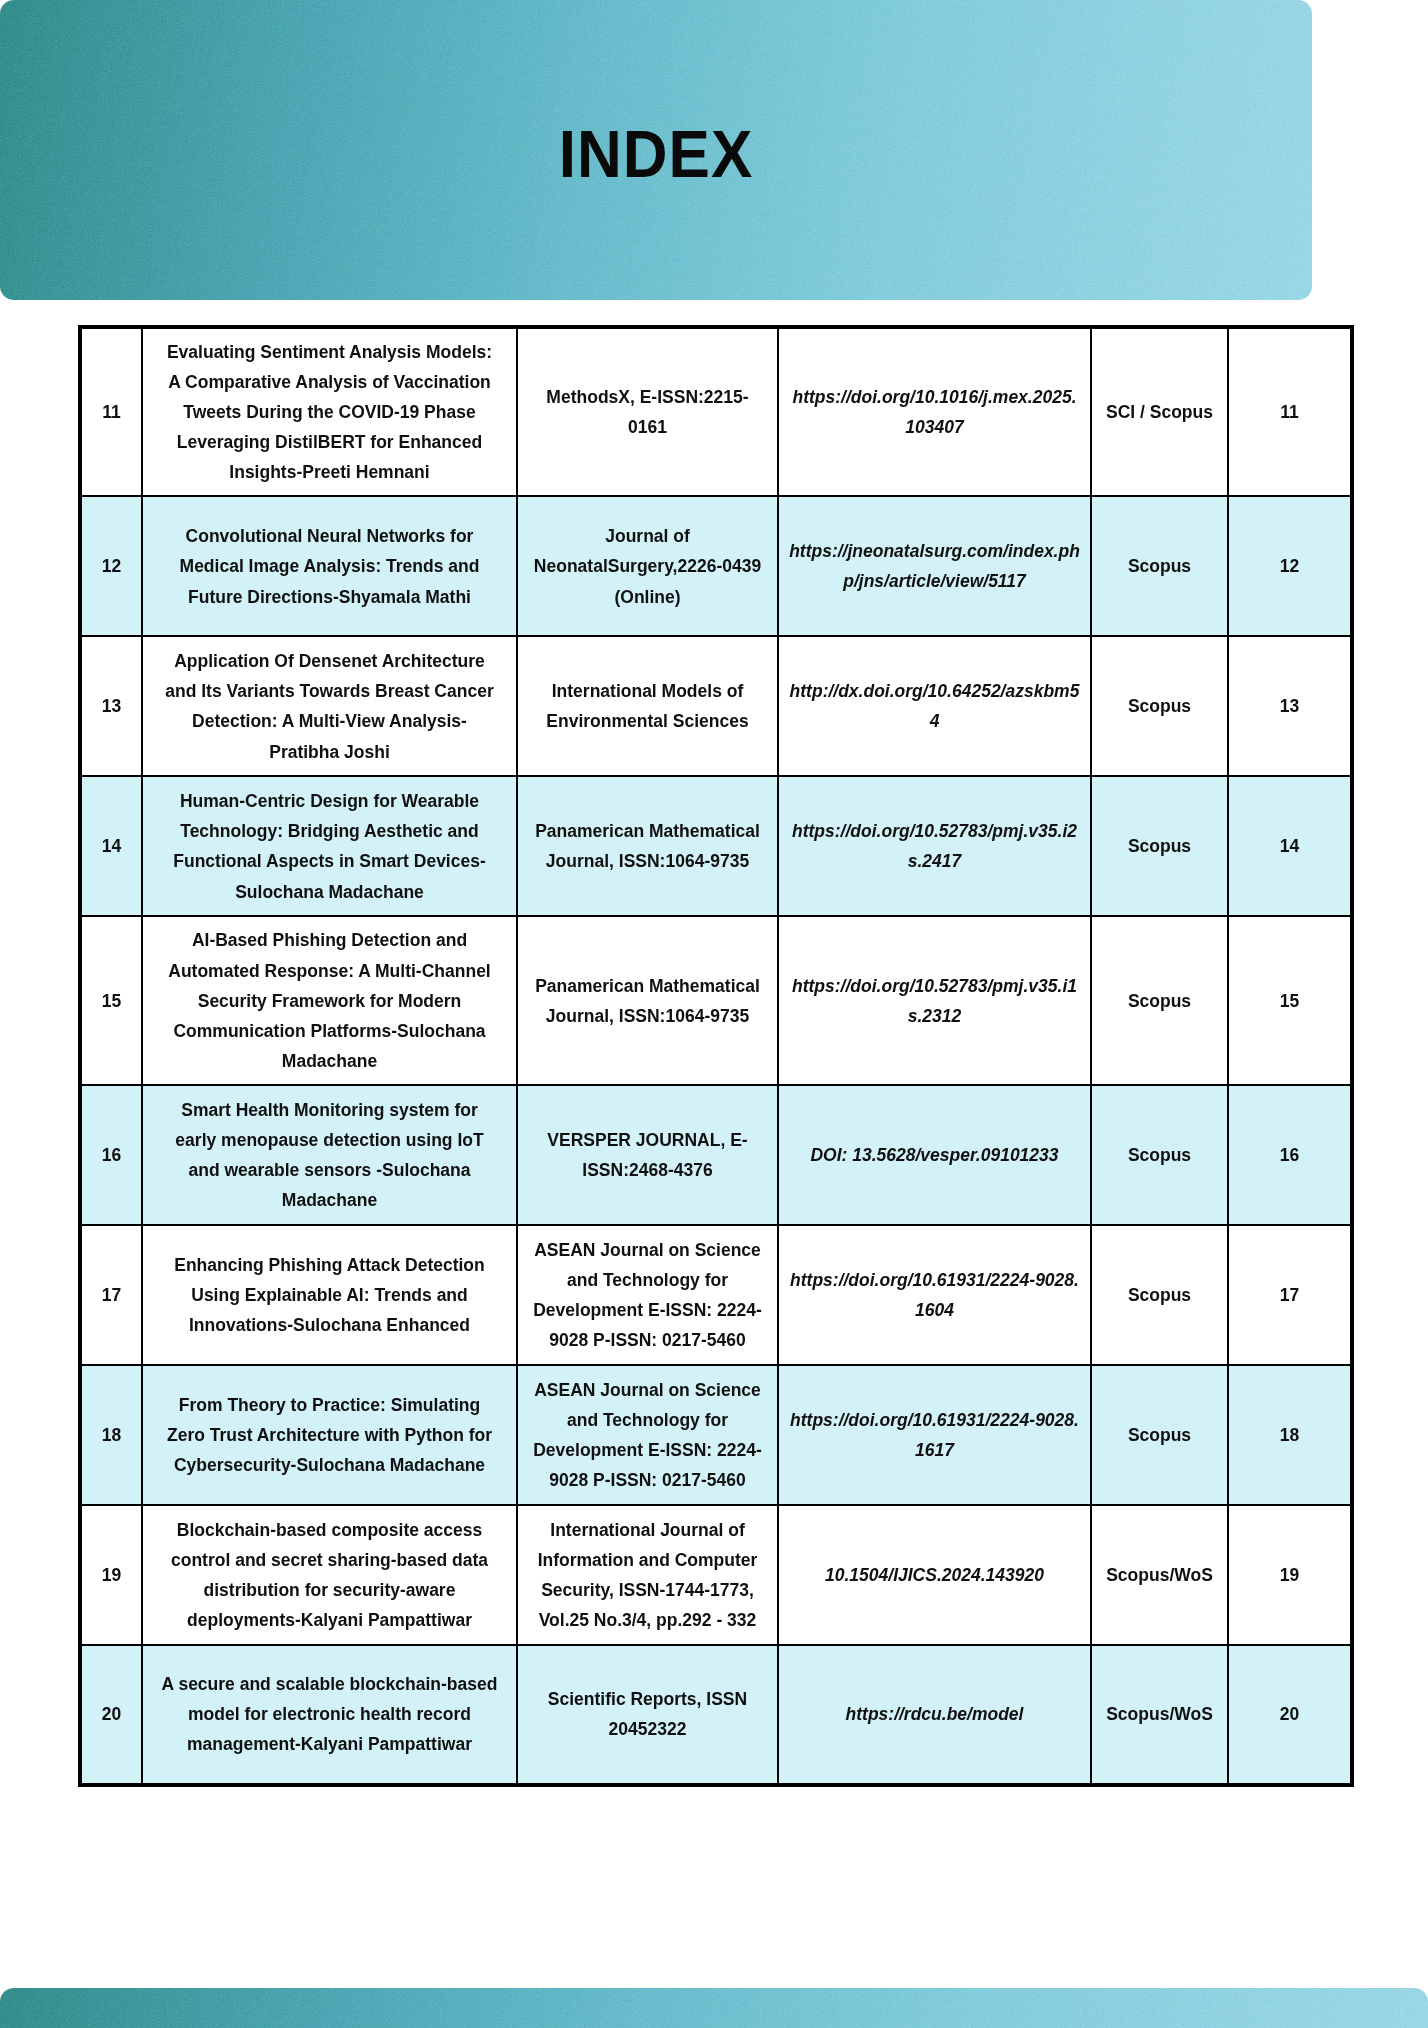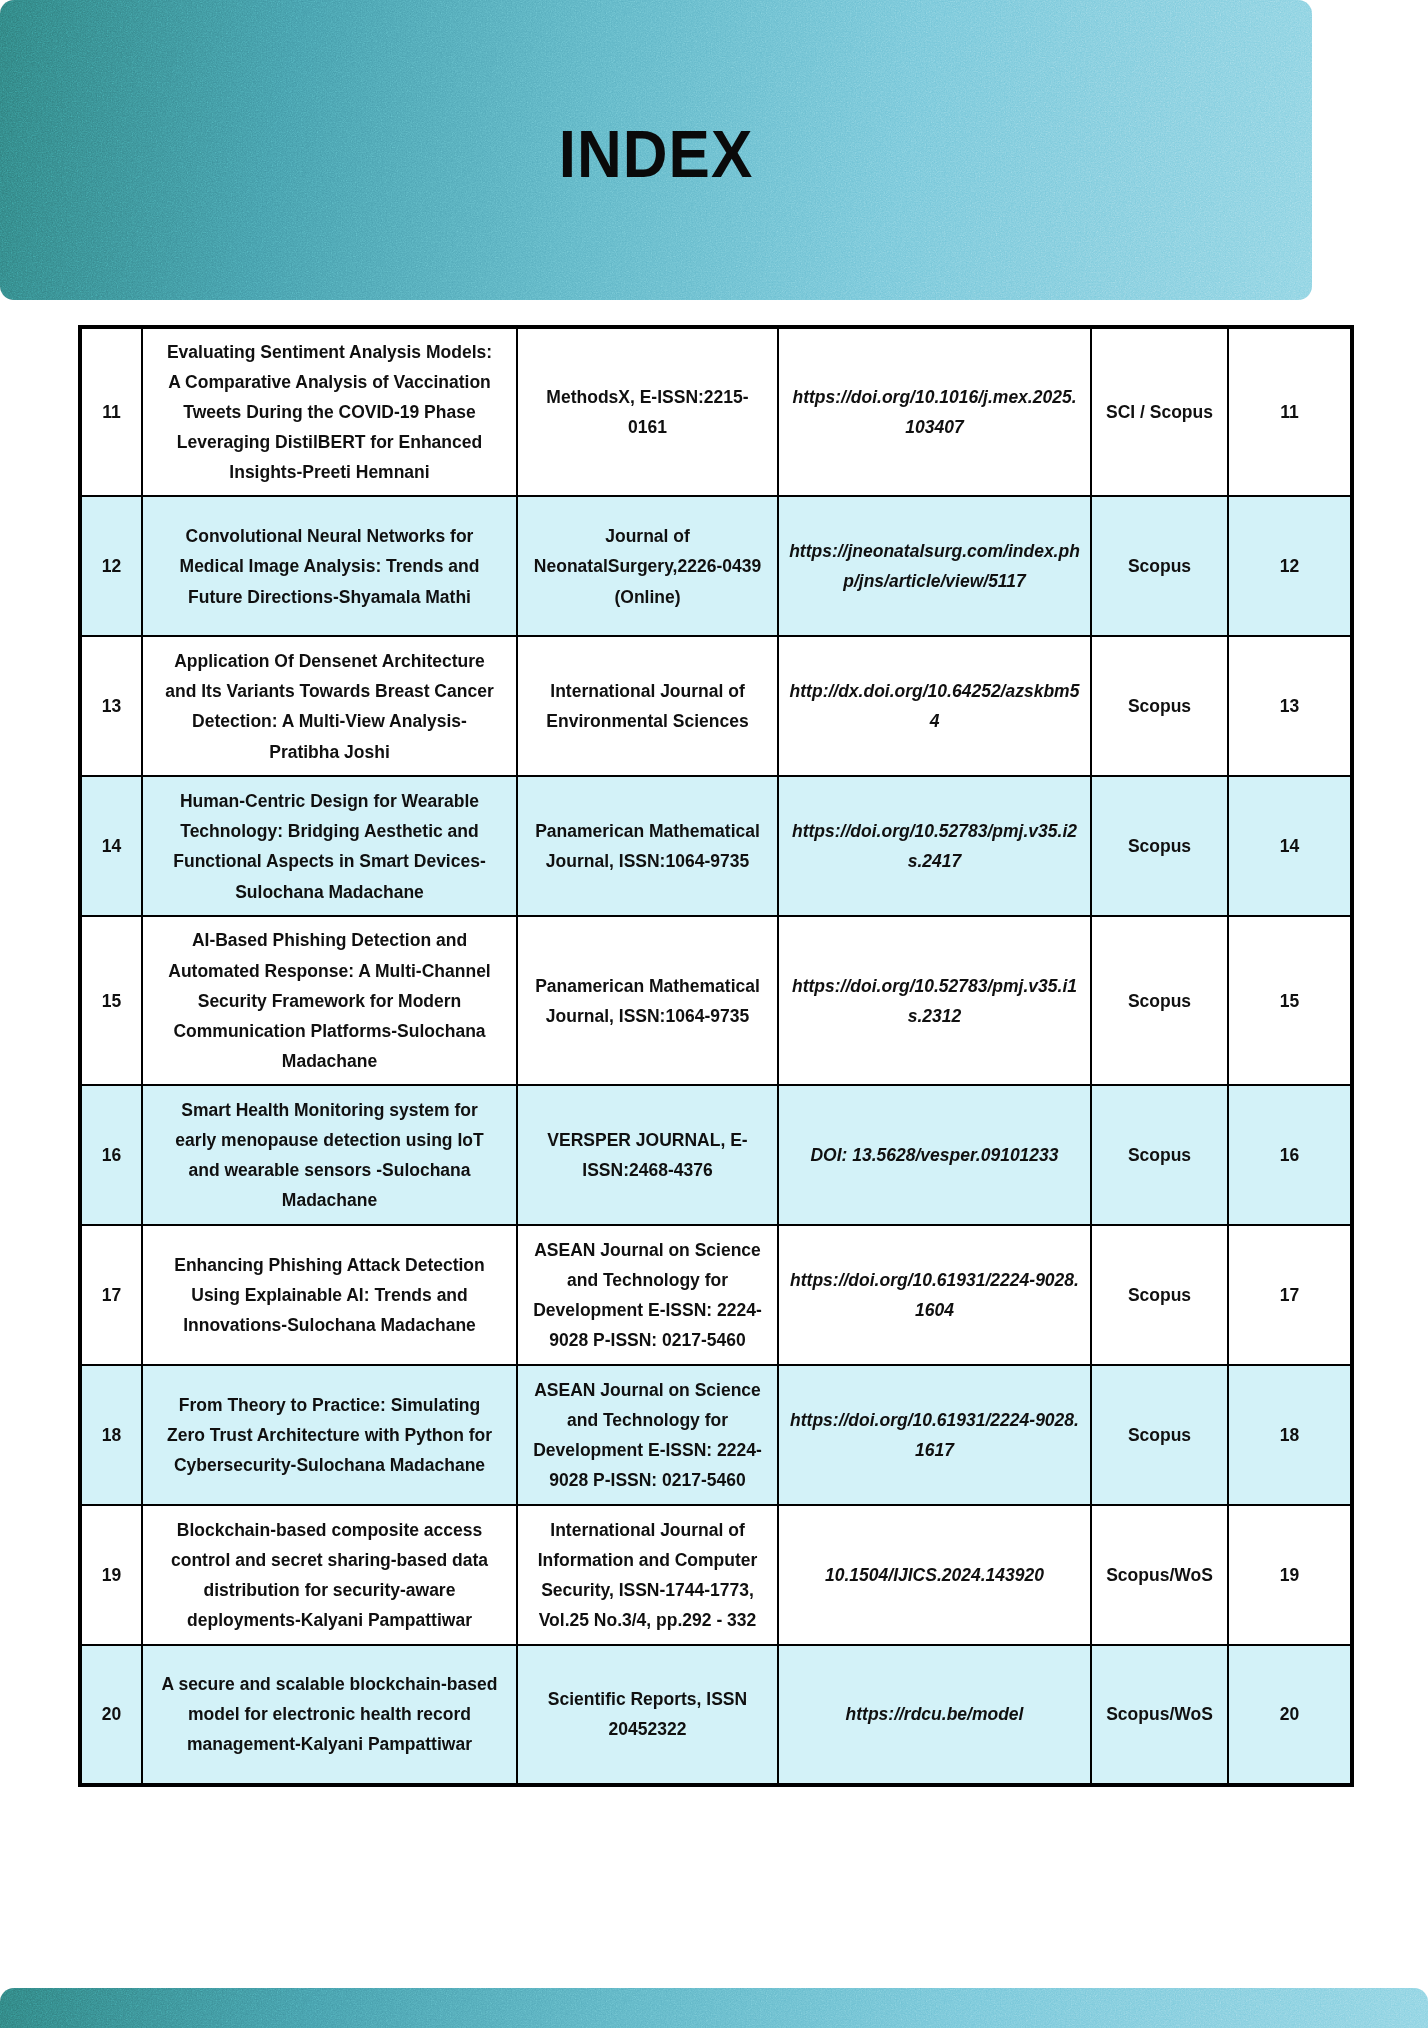--- a/index.html
+++ b/index.html
@@ -103,21 +103,21 @@
         <td>12</td>
         <td class="title">Convolutional Neural Networks for Medical Image Analysis: Trends and Future Directions-Shyamala Mathi</td>
         <td class="journal">Journal of NeonatalSurgery,2226-0439 (Online)</td>
         <td class="link">https://jneonatalsurg.com/index.php/jns/article/view/5117</td>
         <td>Scopus</td>
         <td>12</td>
       </tr>
       <tr>
         <td>13</td>
         <td class="title">Application Of Densenet Architecture and Its Variants Towards Breast Cancer Detection: A Multi-View Analysis-Pratibha Joshi</td>
-        <td class="journal">International Journal of Environmental Sciences</td>
+        <td class="journal">International Models of Environmental Sciences</td>
         <td class="link">http://dx.doi.org/10.64252/azskbm54</td>
         <td>Scopus</td>
         <td>13</td>
       </tr>
       <tr class="shaded">
         <td>14</td>
         <td class="title">Human-Centric Design for Wearable Technology: Bridging Aesthetic and Functional Aspects in Smart Devices-Sulochana Madachane</td>
         <td class="journal">Panamerican Mathematical Journal, ISSN:1064-9735</td>
         <td class="link">https://doi.org/10.52783/pmj.v35.i2s.2417</td>
         <td>Scopus</td>
@@ -134,21 +134,21 @@
       <tr class="shaded">
         <td>16</td>
         <td class="title">Smart Health Monitoring system for early menopause detection using IoT and wearable sensors -Sulochana Madachane</td>
         <td class="journal">VERSPER JOURNAL, E-ISSN:2468-4376</td>
         <td class="link">DOI: 13.5628/vesper.09101233</td>
         <td>Scopus</td>
         <td>16</td>
       </tr>
       <tr>
         <td>17</td>
-        <td class="title">Enhancing Phishing Attack Detection Using Explainable AI: Trends and Innovations-Sulochana Madachane</td>
+        <td class="title">Enhancing Phishing Attack Detection Using Explainable AI: Trends and Innovations-Sulochana Enhanced</td>
         <td class="journal">ASEAN Journal on Science and Technology for Development E-ISSN: 2224-9028 P-ISSN: 0217-5460</td>
         <td class="link">https://doi.org/10.61931/2224-9028.1604</td>
         <td>Scopus</td>
         <td>17</td>
       </tr>
       <tr class="shaded">
         <td>18</td>
         <td class="title">From Theory to Practice: Simulating Zero Trust Architecture with Python for Cybersecurity-Sulochana Madachane</td>
         <td class="journal">ASEAN Journal on Science and Technology for Development E-ISSN: 2224-9028 P-ISSN: 0217-5460</td>
         <td class="link">https://doi.org/10.61931/2224-9028.1617</td>

